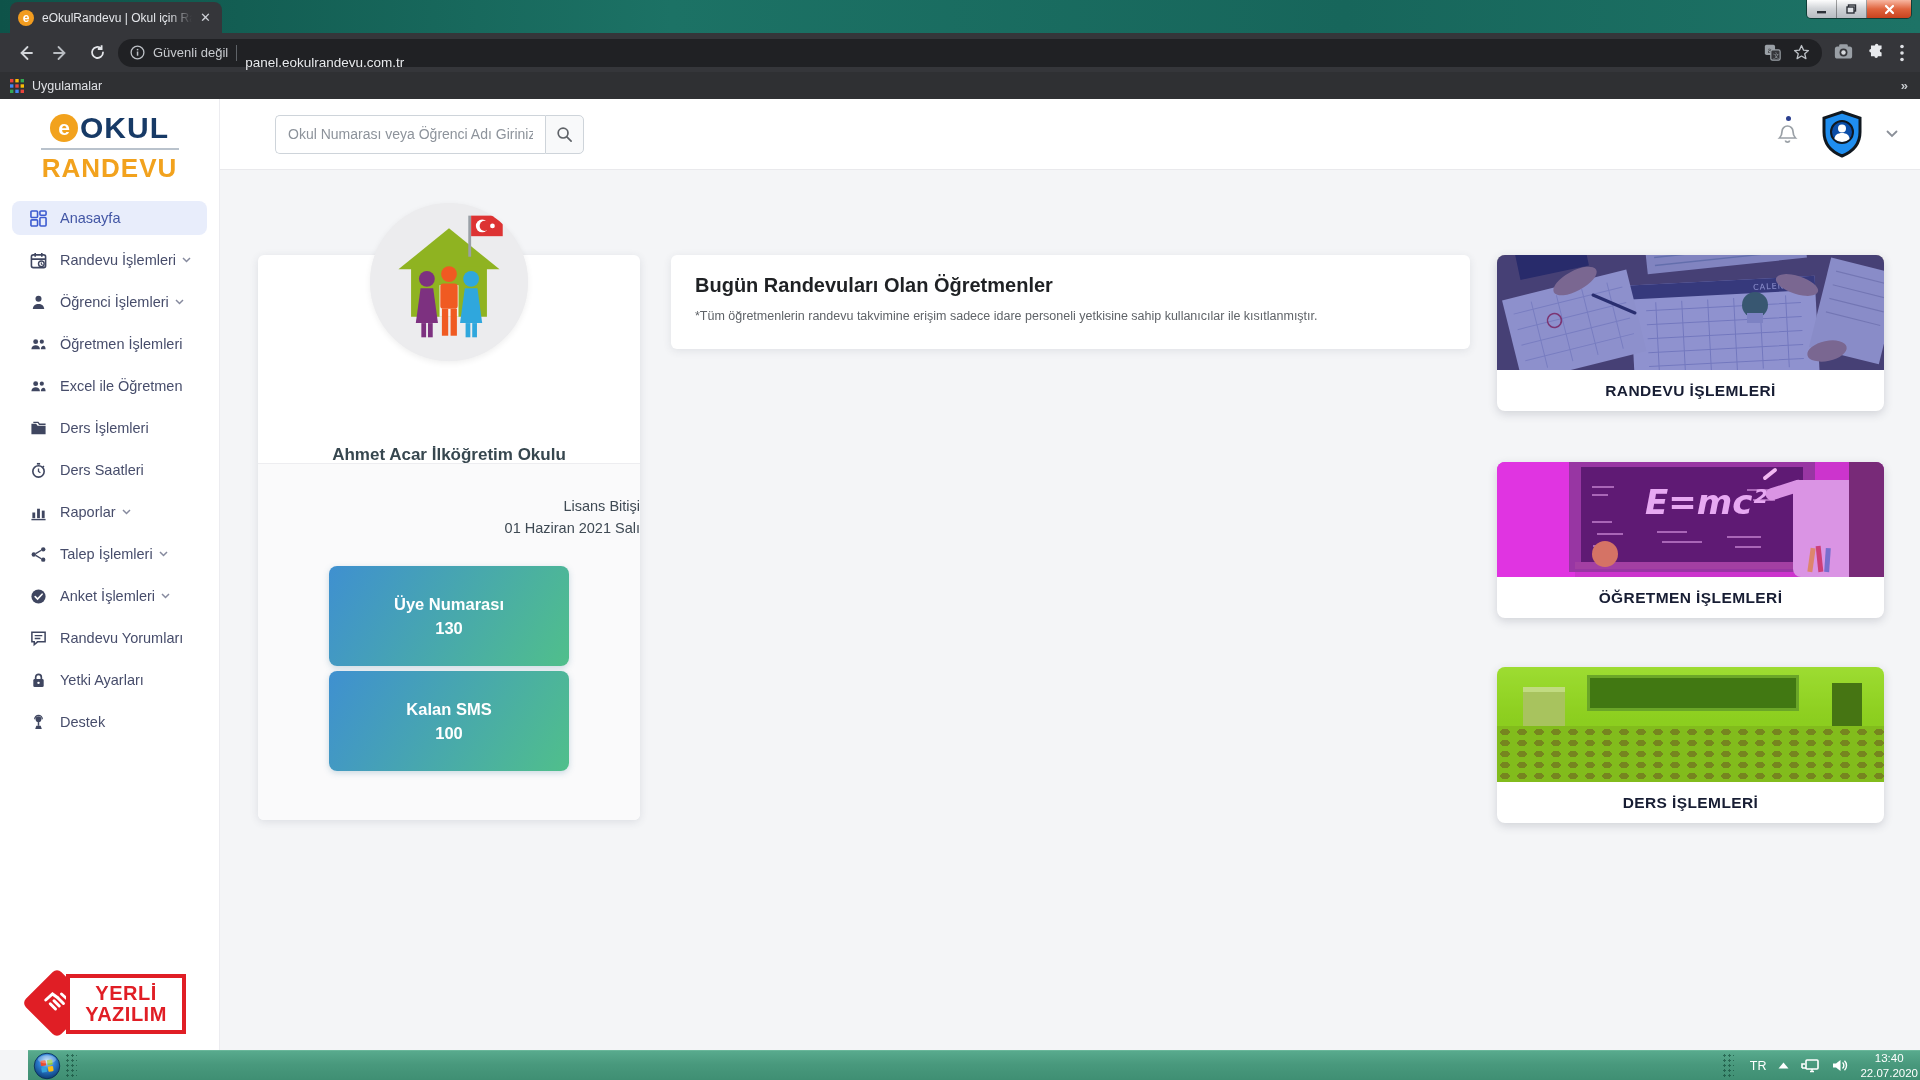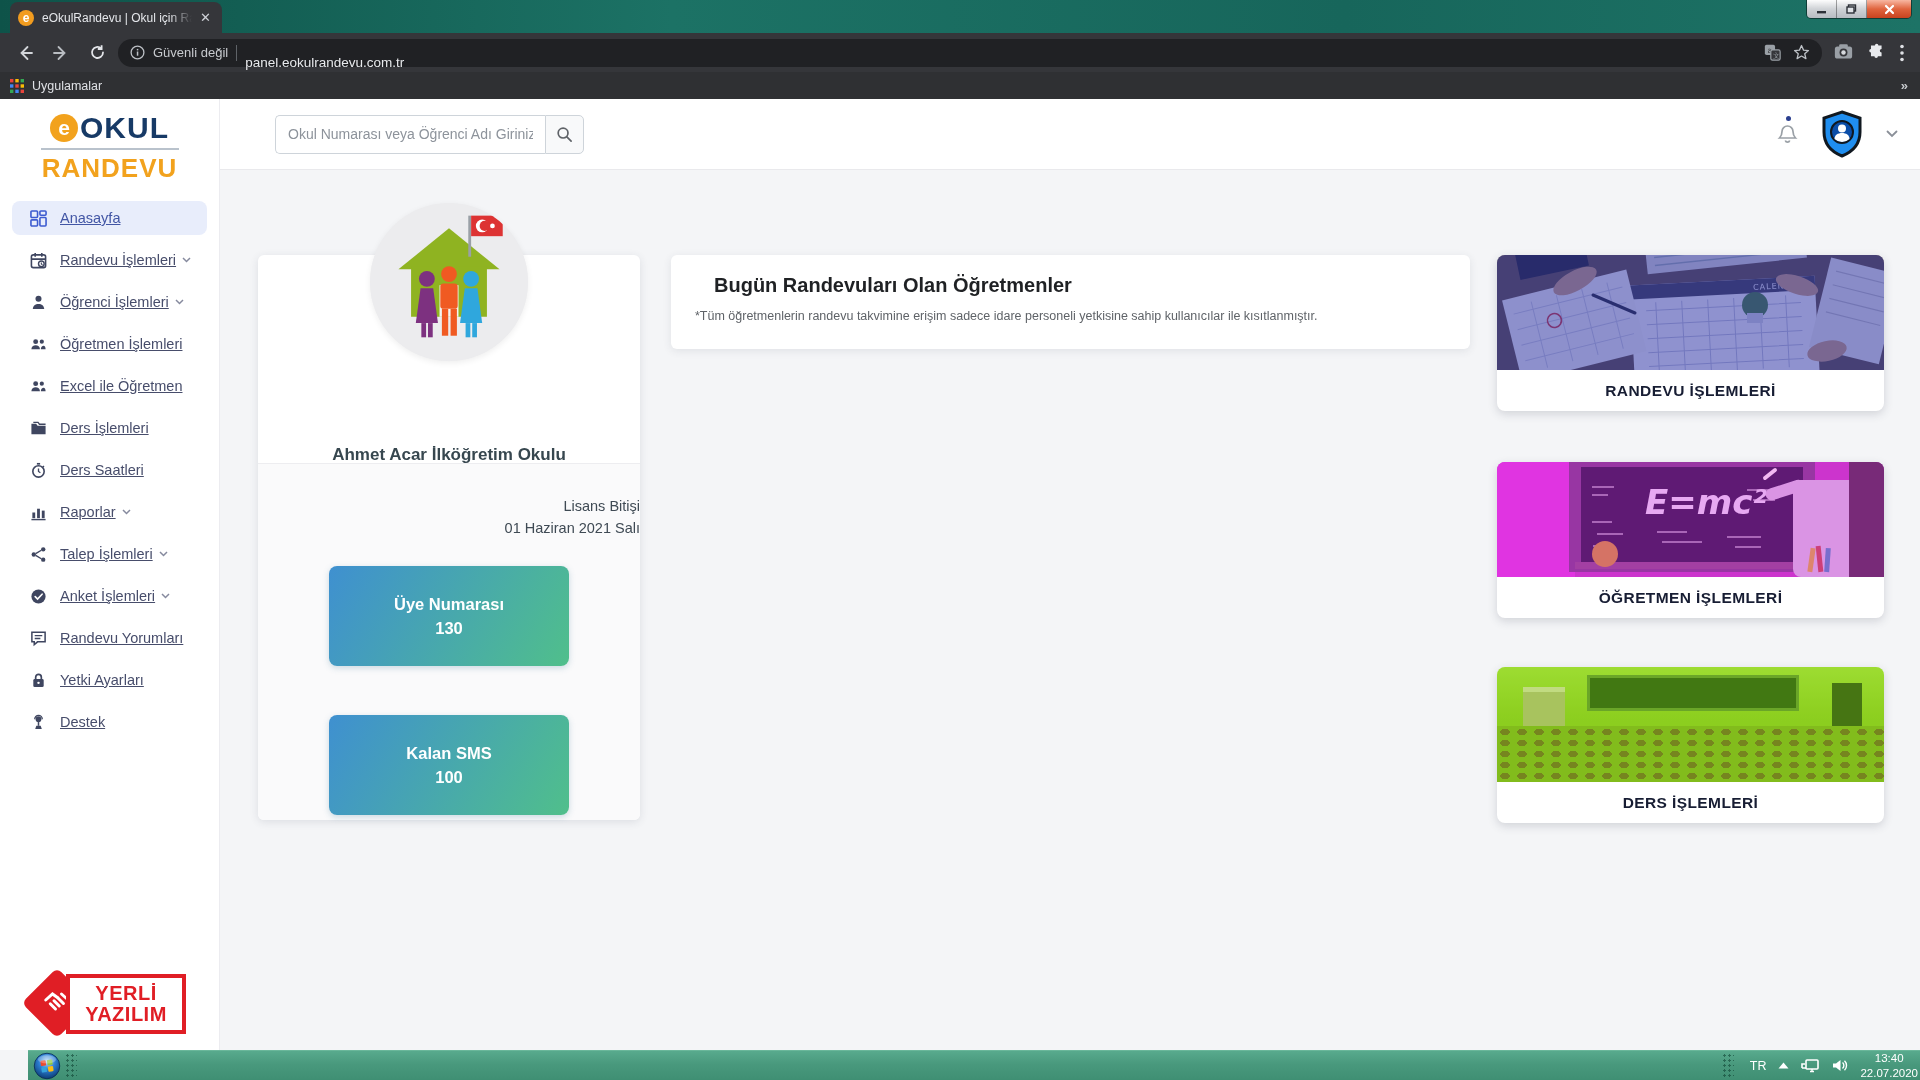--- a/index.html
+++ b/index.html
@@ -49,21 +49,21 @@
   .logo { height:88px; display:flex; flex-direction:column; align-items:center; justify-content:center; padding-top:8px; }
   .logo-top { display:flex; align-items:center; gap:2px; }
   .logo-e { width:28px; height:28px; border-radius:50%; background:#f2a21d; color:#fff; font-weight:800;
     font-size:21px; display:flex; align-items:center; justify-content:center; }
   .logo-okul { color:#173a66; font-weight:800; font-size:30px; letter-spacing:1px; }
   .logo-rule { width:138px; height:2px; background:#b9c2cc; margin:3px 0; }
   .logo-randevu { color:#f2a21d; font-weight:800; font-size:26px; letter-spacing:1px; }
 
   .menu { padding-top:14px; }
   .side-item { height:34px; margin:0 12px 8px 12px; border-radius:8px; display:flex; align-items:center;
-    padding-left:18px; color:#474d6b; cursor:default;text-decoration:underline; }
+    padding-left:18px; color:#474d6b; cursor:default; }
   .side-item.active { background:#e8edfb; color:#4256a5; }
   .si-icon { width:30px; display:flex; align-items:center; color:#3f4660; flex:none; }
   .side-item.active .si-icon { color:#3d5bd0; }
   .si-label { font-size:14.5px; }
   .si-chev { margin-left:6px; opacity:.65; display:flex; }
 
   .yerli-badge { position:absolute; left:36px; bottom:14px; width:150px; height:64px; }
   .yb-diamond { position:absolute; left:-4px; top:6px; width:50px; height:50px; background:#e01e25;
     transform:rotate(45deg); border-radius:6px; }
   .yb-hand { position:absolute; left:3px; top:13px; width:36px; height:36px; }
@@ -93,25 +93,25 @@
     font-size:17px; font-weight:bold; color:#37474f; line-height:1.35;margin-top:41px; }
   .profile-divider { position:absolute; left:0; right:0; top:208px; height:1px; background:#ededf0; }
   .profile-lower { position:absolute; left:0; right:0; top:209px; bottom:0; background:#fafafb; border-radius:0 0 6px 6px; }
   .license { position:absolute; left:0; right:0; top:240px; text-align:right; font-size:14.5px;
     color:#3f4a54; line-height:1.55; }
   .grad-btn { position:absolute; left:71px; width:240px; height:100px; border-radius:8px;
     background:linear-gradient(120deg,#3f90d0,#50bf8b); color:#fff; display:flex; flex-direction:column;
     align-items:center; justify-content:center; gap:5px; box-shadow:0 2px 6px rgba(60,120,150,.25); }
   .grad-btn .gb-label { font-size:16.5px; font-weight:600; }
   .grad-btn .gb-value { font-size:16.5px; font-weight:bold; }
-  .btn-member { top:311px; } .btn-sms { top:460px; }
+  .btn-member { top:311px; } .btn-sms { top:416px; }
 
   .head-card { position:absolute; left:451px; top:85px; width:799px; height:94px; background:#fff;
     border-radius:6px; box-shadow:0 2px 8px rgba(50,55,80,.10); padding:19px 24px; }
-  .head-title { font-size:20px; font-weight:bold; color:#1f2124;margin-left:19px; }
+  .head-title { font-size:20px; font-weight:bold; color:#1f2124; }
   .head-note { margin-top:12px; font-size:12.5px; color:#5f6368; }
 
   .mini-card { position:absolute; left:1277px; width:387px; background:#fff; border-radius:8px;
     overflow:hidden; box-shadow:0 3px 10px rgba(50,55,80,.18); }
   .mc-img { position:relative; width:387px; height:115px; overflow:hidden; }
   .mc-label { height:41px; display:flex; align-items:center; justify-content:center;
     font-size:15.5px; font-weight:bold; color:#171d33; letter-spacing:.4px; }
   .mc1 { top:85px; } .mc2 { top:292px; } .mc3 { top:497px; }
 
   .img3-wall { position:absolute; inset:0; background:linear-gradient(#a4da3a,#8fc922 40%,#7db71c); }

